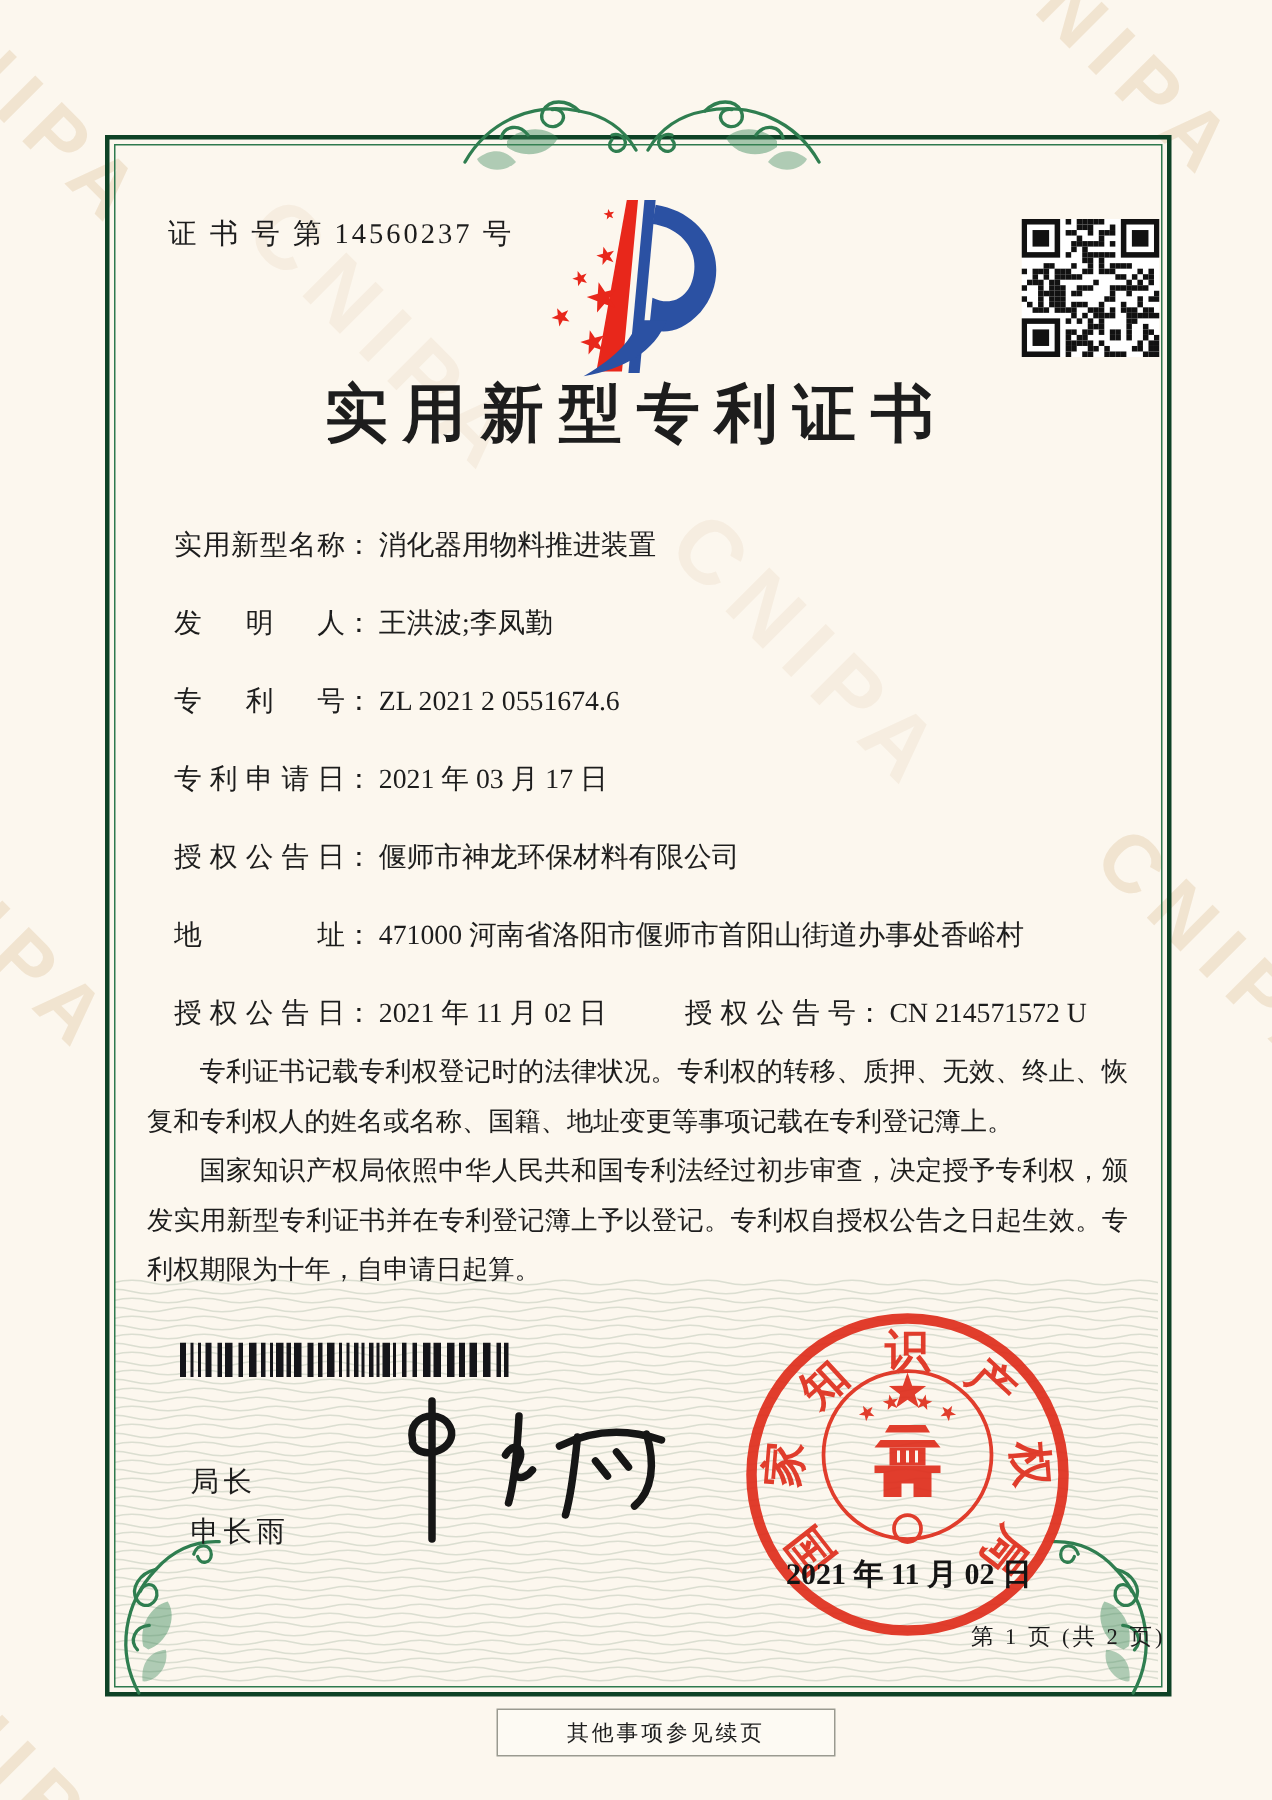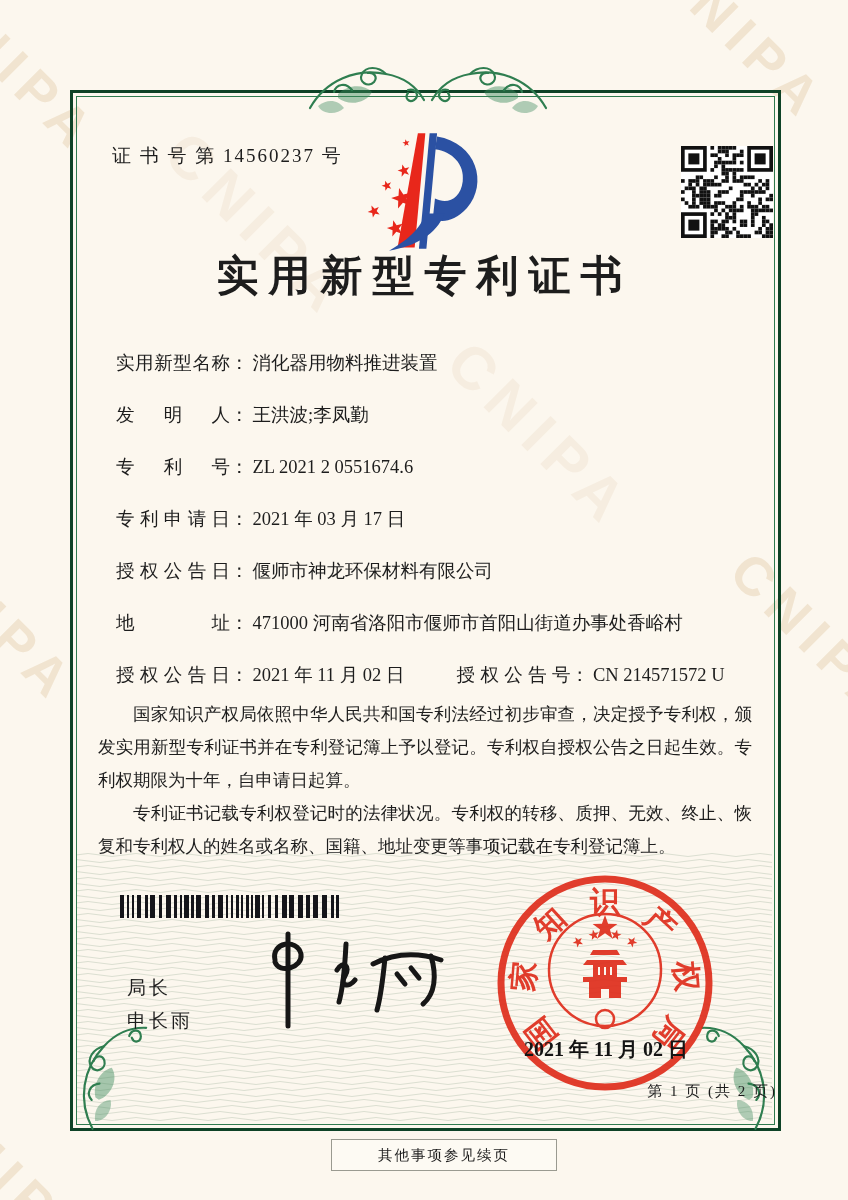--- a/index.html
+++ b/index.html
@@ -409,22 +409,22 @@
   </div>
   <div class="row">
     <span class="lbl">地址</span><span>：</span><span class="val">471000 河南省洛阳市偃师市首阳山街道办事处香峪村</span>
   </div>
   <div class="row">
     <span class="lbl">授权公告日</span><span>：</span><span class="val fixed">2021 年 11 月 02 日</span><span class="lbl">授权公告号</span><span>：</span><span class="val">CN 214571572 U</span>
   </div>
 </div>
 
 <div class="content" id="paras">
+  <p>专利证书记载专利权登记时的法律状况。专利权的转移、质押、无效、终止、恢复和专利权人的姓名或名称、国籍、地址变更等事项记载在专利登记簿上。</p>
   <p>国家知识产权局依照中华人民共和国专利法经过初步审查，决定授予专利权，颁发实用新型专利证书并在专利登记簿上予以登记。专利权自授权公告之日起生效。专利权期限为十年，自申请日起算。</p>
-  <p>专利证书记载专利权登记时的法律状况。专利权的转移、质押、无效、终止、恢复和专利权人的姓名或名称、国籍、地址变更等事项记载在专利登记簿上。</p>
 </div>
 
 <svg class="content" id="barcode" width="228" height="23" viewBox="0 0 228 23">
     <rect x="1" y="0" width="4" height="23" fill="#15151a"></rect>
     <rect x="8" y="0" width="2" height="23" fill="#15151a"></rect>
     <rect x="13" y="0" width="2" height="23" fill="#15151a"></rect>
     <rect x="18" y="0" width="4" height="23" fill="#15151a"></rect>
     <rect x="26" y="0" width="3" height="23" fill="#15151a"></rect>
     <rect x="31" y="0" width="5" height="23" fill="#15151a"></rect>
     <rect x="40" y="0" width="3" height="23" fill="#15151a"></rect>

